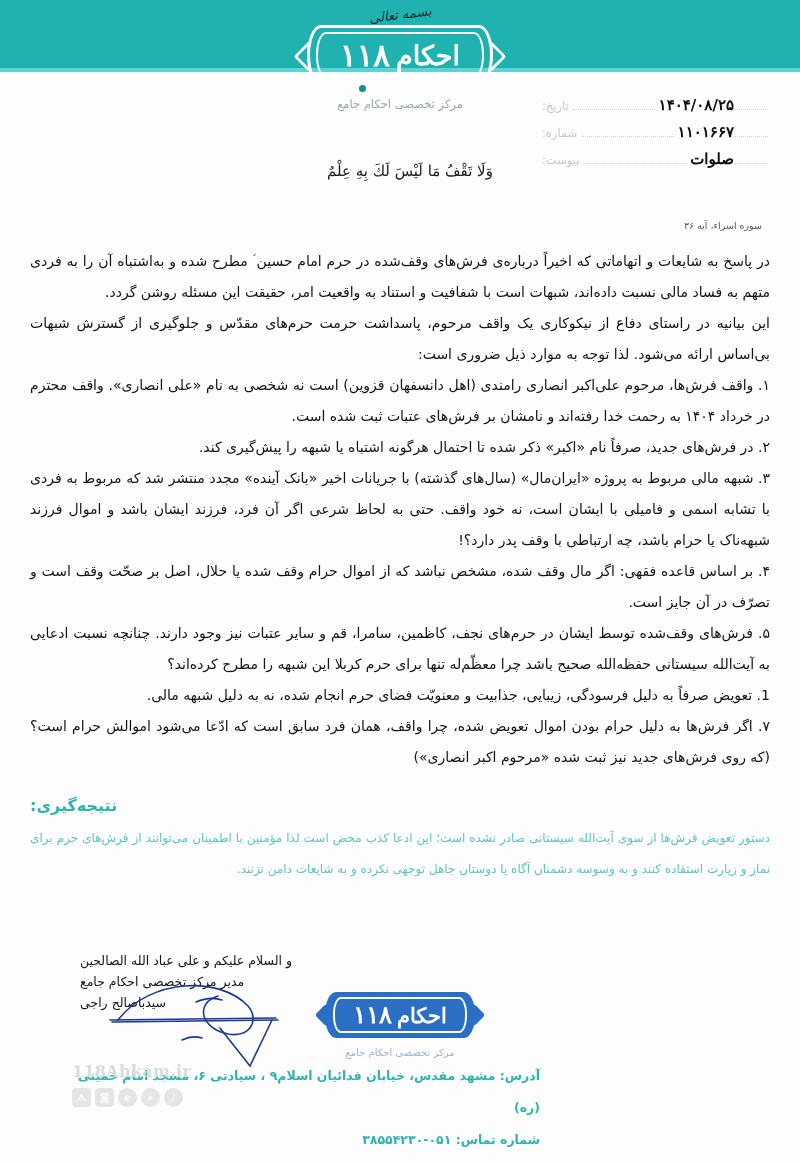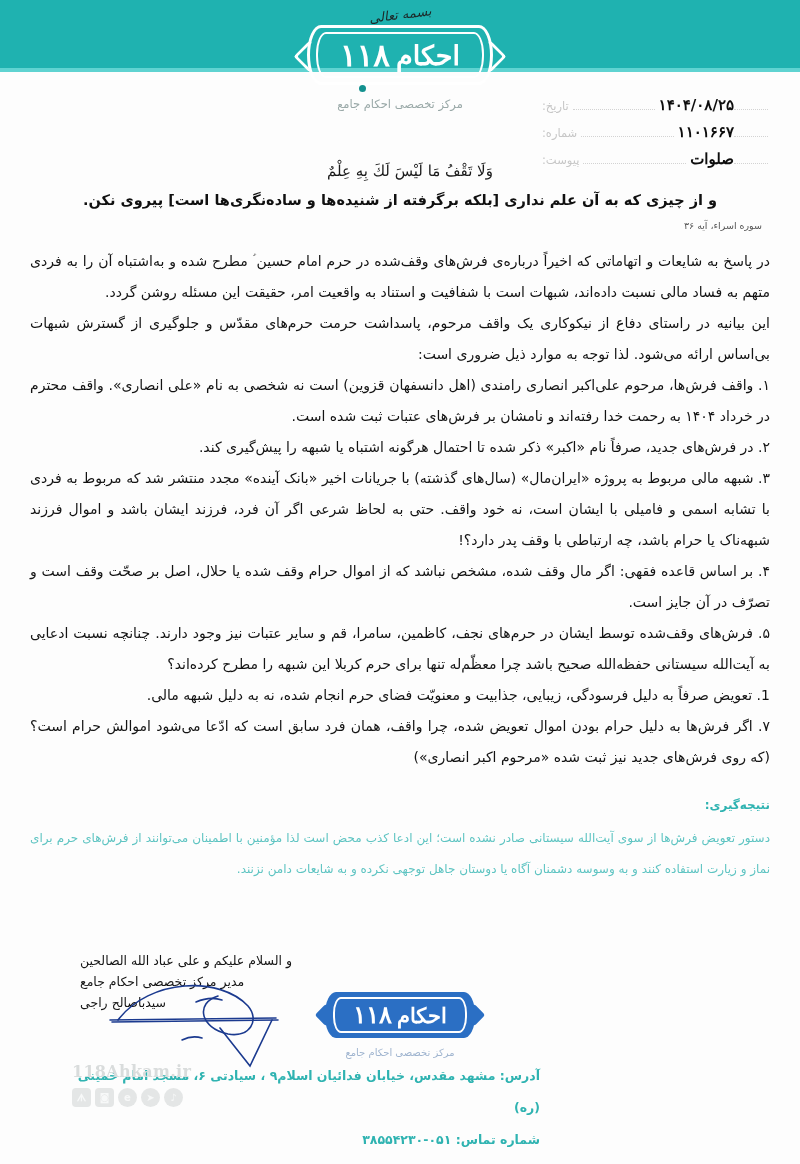--- a/index.html
+++ b/index.html
@@ -197,24 +197,24 @@
     color: #131313;
     text-align: justify;
   }
   .body p { margin: 0 0 0 0; }
   .intro { margin-bottom: 1px; }
   .item { margin-bottom: 0; }
 
   .conclusion-heading {
     margin-top: 17px;
     margin-bottom: 2px;
-    font-size: 12px;
+    font-size: 16px;
     font-weight: 700;
     color: #2fb3b1;
-    text-align: right;
+    text-align: left;
   }
   .conclusion-body {
     color: #5ec4c2;
     font-size: 12px;
     line-height: 31px;
     text-align: justify;
   }
   .closing {
     margin-top: 16px;
     color: #131313;
@@ -381,21 +381,20 @@
     </div>
     <div class="meta-row">
       <span class="meta-dots-tail"></span>
       <span class="meta-value">صلوات</span>
       <span class="meta-dots"></span>
       <span class="meta-label">پیوست:</span>
     </div>
   </div>
 
   <div class="verse">وَلَا تَقْفُ مَا لَيْسَ لَكَ بِهِ عِلْمٌ</div>
-  <div class="verse-translation">و از چیزی که به آن علم نداری [بلکه برگرفته از شنیده‌ها و ساده‌نگری‌ها است] پیروی نکن.</div>
   <div class="verse-citation">سوره اسراء، آیه ۳۶</div>
 
   <div class="body">
     <p class="intro">در پاسخ به شایعات و اتهاماتی که اخیراً درباره‌ی فرش‌های وقف‌شده در حرم امام حسین ؑ مطرح شده و به‌اشتباه آن را به فردی متهم به فساد مالی نسبت داده‌اند، شبهات است با شفافیت و استناد به واقعیت امر، حقیقت این مسئله روشن گردد.</p>
     <p class="intro">این بیانیه در راستای دفاع از نیکوکاری یک واقف مرحوم، پاسداشت حرمت حرم‌های مقدّس و جلوگیری از گسترش شبهات بی‌اساس ارائه می‌شود. لذا توجه به موارد ذیل ضروری است:</p>
     <p class="item">۱. واقف فرش‌ها، مرحوم علی‌اکبر انصاری رامندی (اهل دانسفهان قزوین) است نه شخصی به نام «علی انصاری». واقف محترم در خرداد ۱۴۰۴ به رحمت خدا رفته‌اند و نامشان بر فرش‌های عتبات ثبت شده است.</p>
     <p class="item">۲. در فرش‌های جدید، صرفاً نام «اکبر» ذکر شده تا احتمال هرگونه اشتباه یا شبهه را پیش‌گیری کند.</p>
     <p class="item">۳. شبهه مالی مربوط به پروژه «ایران‌مال» (سال‌های گذشته) با جریانات اخیر «بانک آینده» مجدد منتشر شد که مربوط به فردی با تشابه اسمی و فامیلی با ایشان است، نه خود واقف. حتی به لحاظ شرعی اگر آن فرد، فرزند ایشان باشد و اموال فرزند شبهه‌ناک یا حرام باشد، چه ارتباطی با وقف پدر دارد؟!</p>
     <p class="item">۴. بر اساس قاعده فقهی: اگر مال وقف شده، مشخص نباشد که از اموال حرام وقف شده یا حلال، اصل بر صحّت وقف است و تصرّف در آن جایز است.</p>
     <p class="item">۵. فرش‌های وقف‌شده توسط ایشان در حرم‌های نجف، کاظمین، سامرا، قم و سایر عتبات نیز وجود دارند. چنانچه نسبت ادعایی به آیت‌الله سیستانی حفظه‌الله صحیح باشد چرا معظّم‌له تنها برای حرم کربلا این شبهه را مطرح کرده‌اند؟</p>

